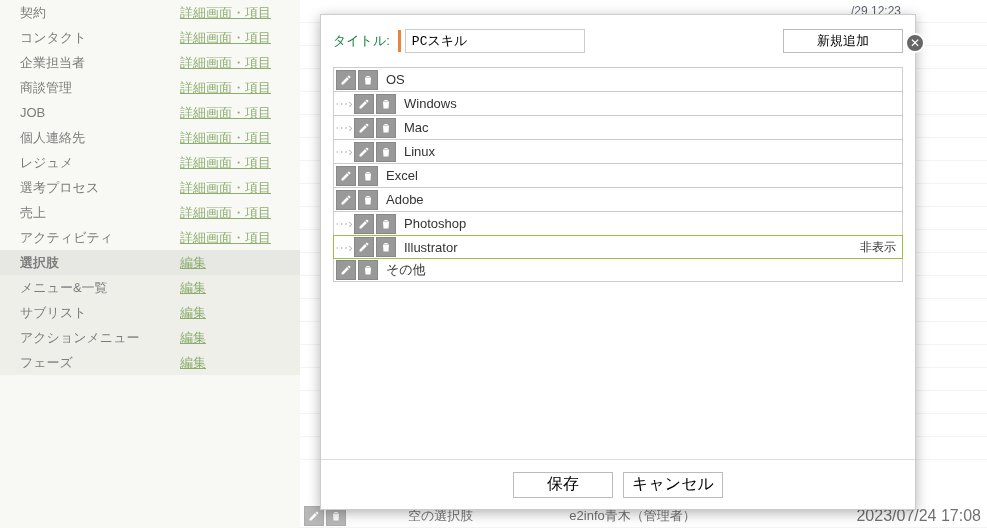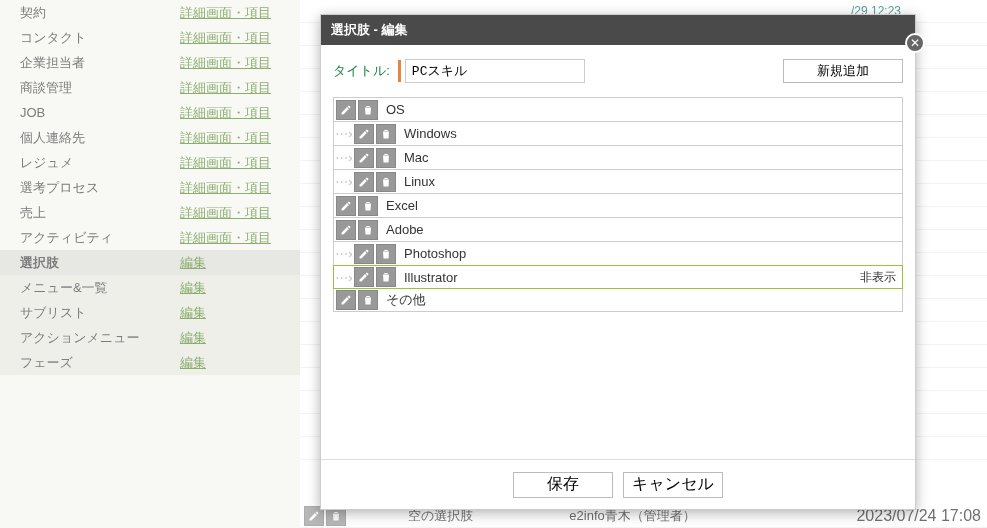--- a/index.html
+++ b/index.html
@@ -64,21 +64,21 @@
       height: 528px;
       background: #fff;
     }
     .bg-row {
       height: 23px;
       display: flex;
       justify-content: flex-end;
       align-items: center;
       padding-right: 6px;
       border-bottom: 1px solid #eee;
-      color: #0f766e;
+      color: #0f172a;
       font-size: 12px;
       white-space: nowrap;
     }
     .bg-row .ts { width: 130px; text-align: left; }
 
     
     .modal-overlay {
       position: absolute;
       left: 0; top: 0; right: 0; bottom: 0;
       background: rgba(255,255,255,0.3);
@@ -399,23 +399,20 @@
         </svg>
       </div>
     <span style="margin-left:60px; color:#333;">空の選択肢</span>
     <span style="margin-left:96px; color:#333;text-align:right;">e2info青木（管理者）</span>
     <span style="margin-left:auto; margin-right:6px; color:#333; font-size:16px;">2023/07/24 17:08</span>
   </div>
 </div>
 
 <div class="modal-overlay"></div>
 <div class="modal">
-  <div class="modal-header">
-    <span>選択肢 - 編集</span>
-  </div>
   <div class="modal-close">✕</div>
 
   <div class="modal-body">
     <div class="title-row">
       <span class="title-label">タイトル:</span>
       <div class="req-bar"></div>
       <input class="title-input" value="PCスキル" style="">
       <div class="spacer"></div>
       <button class="add-btn">新規追加</button>
     </div>

